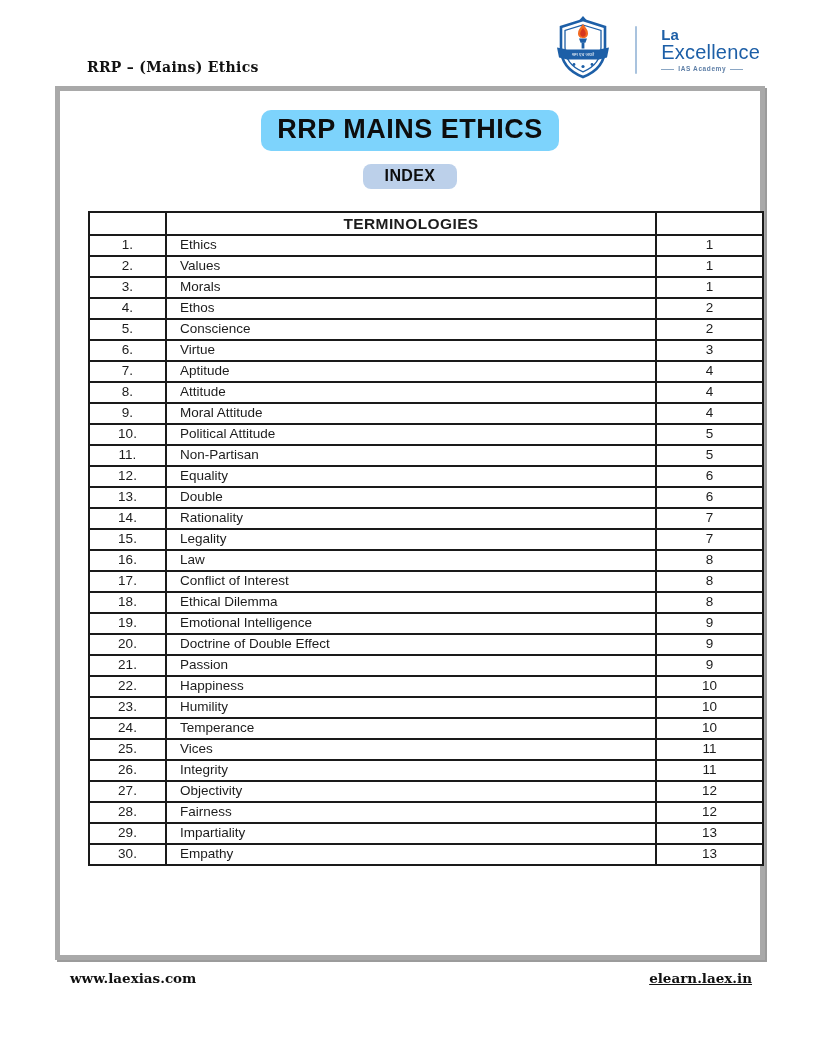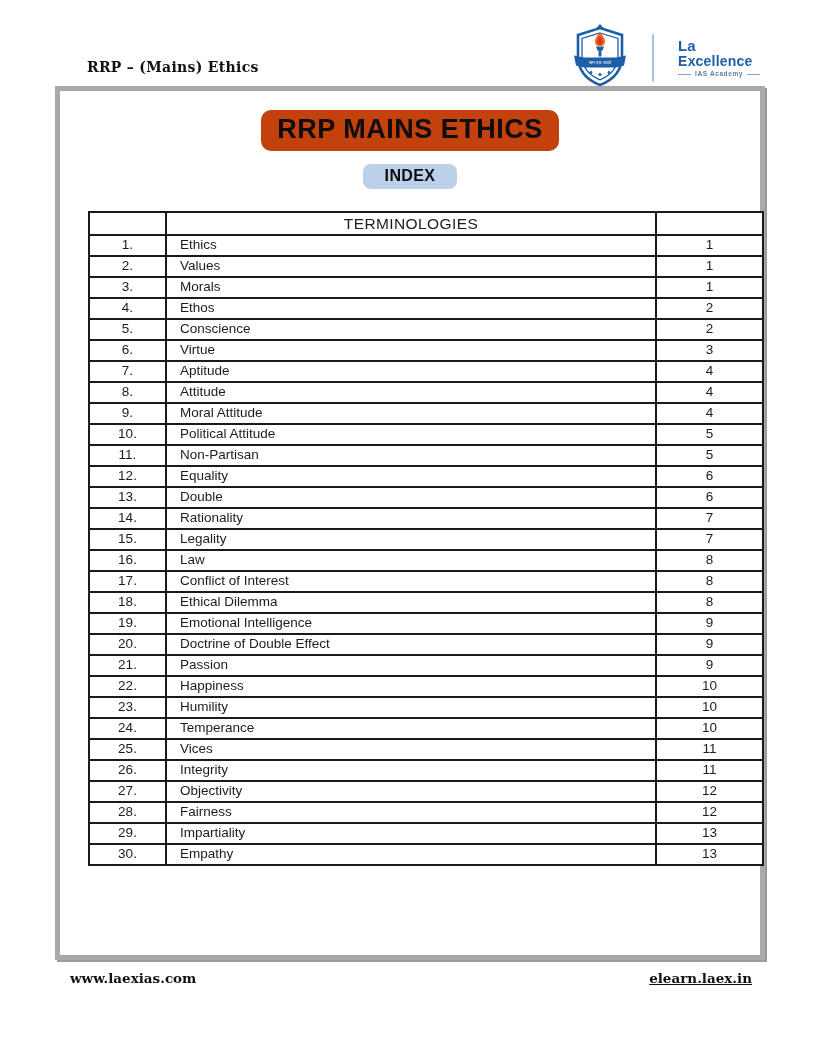--- a/index.html
+++ b/index.html
@@ -7,61 +7,61 @@
     width:816px;height:1056px;position:relative;background:#ffffff;
     font-family:"Liberation Sans",sans-serif;color:#1a1a1a;overflow:hidden;
   }
   
   .doc-header-title{
     position:absolute;left:87px;top:59px;
     font-family:"DejaVu Serif","Liberation Serif",serif;
     font-weight:bold;font-size:14px;letter-spacing:.3px;color:#111;
   }
   .logo{
-    position:absolute;right:56px;top:24px;
+    position:absolute;right:56px;top:16px;
     display:flex;align-items:center;gap:24px;
   }
   .logo-divider{width:2px;height:48px;background:#a9c3de;border-radius:1px;}
   .logo-text{display:flex;flex-direction:column;line-height:1.05;}
   .logo-line1{font-size:15px;font-weight:bold;color:#1d5fa7;}
-  .logo-line2{font-size:14px;font-weight:bold;color:#1d5fa7;letter-spacing:.2px;}
+  .logo-line2{font-size:20px;font-weight:normal;color:#1d5fa7;letter-spacing:.2px;}
   .logo-sub{display:flex;align-items:center;gap:4px;margin-top:3px;}
   .logo-sub .dash{width:13px;height:1px;background:#8aa6c4;}
   .logo-sub .sub-label{font-size:6.5px;font-weight:bold;color:#5d7ea6;letter-spacing:.6px;}
   
   .content-box{
     position:absolute;left:55px;top:86px;width:700px;height:864px;
     background:#fff;border:5px solid #a9a9a9;
     box-shadow:2px 2px 0 #9b9b9b;
   }
   .box-inner{position:relative;width:100%;height:100%;text-align:center;}
   .main-title{
     display:inline-block;margin-top:19px;
-    background:#c2410c;border-radius:10px;padding:4px 16px 6px;
+    background:#7dd3fc;border-radius:10px;padding:4px 16px 6px;
     font-size:27px;font-weight:bold;letter-spacing:.5px;color:#0d0d0d;
   }
   .index-title{
     display:inline-block;margin-top:13px;
     background:#bcd0ea;border-radius:8px;padding:3px 22px 4px;
     font-size:16px;font-weight:bold;letter-spacing:.4px;color:#0d0d0d;
   }
   
   table.index-table{
     position:absolute;left:28px;top:120px;width:674px;
     border-collapse:collapse;table-layout:fixed;
   }
   .index-table col.c1{width:77px;}
   .index-table col.c2{width:490px;}
   .index-table col.c3{width:107px;}
   .index-table td,.index-table th{
     border:2px solid #1a1a1a;height:17px;padding:1px 2px;
     font-size:13.5px;line-height:1.25;vertical-align:middle;
     color:#1c1c1c;background:#fff;
   }
-  .index-table th{font-weight:normal;text-align:center;}
+  .index-table th{font-weight:bold;text-align:center;}
   th.group-header{font-size:15.5px;letter-spacing:.4px;}
   td.c-sno{text-align:center;}
   td.c-term{text-align:left;padding-left:13px;}
   td.c-page{text-align:center;}
   
   .footer-left{
     position:absolute;left:70px;top:970px;
     font-family:"DejaVu Serif","Liberation Serif",serif;
     font-weight:bold;font-size:13.5px;color:#111;
   }

